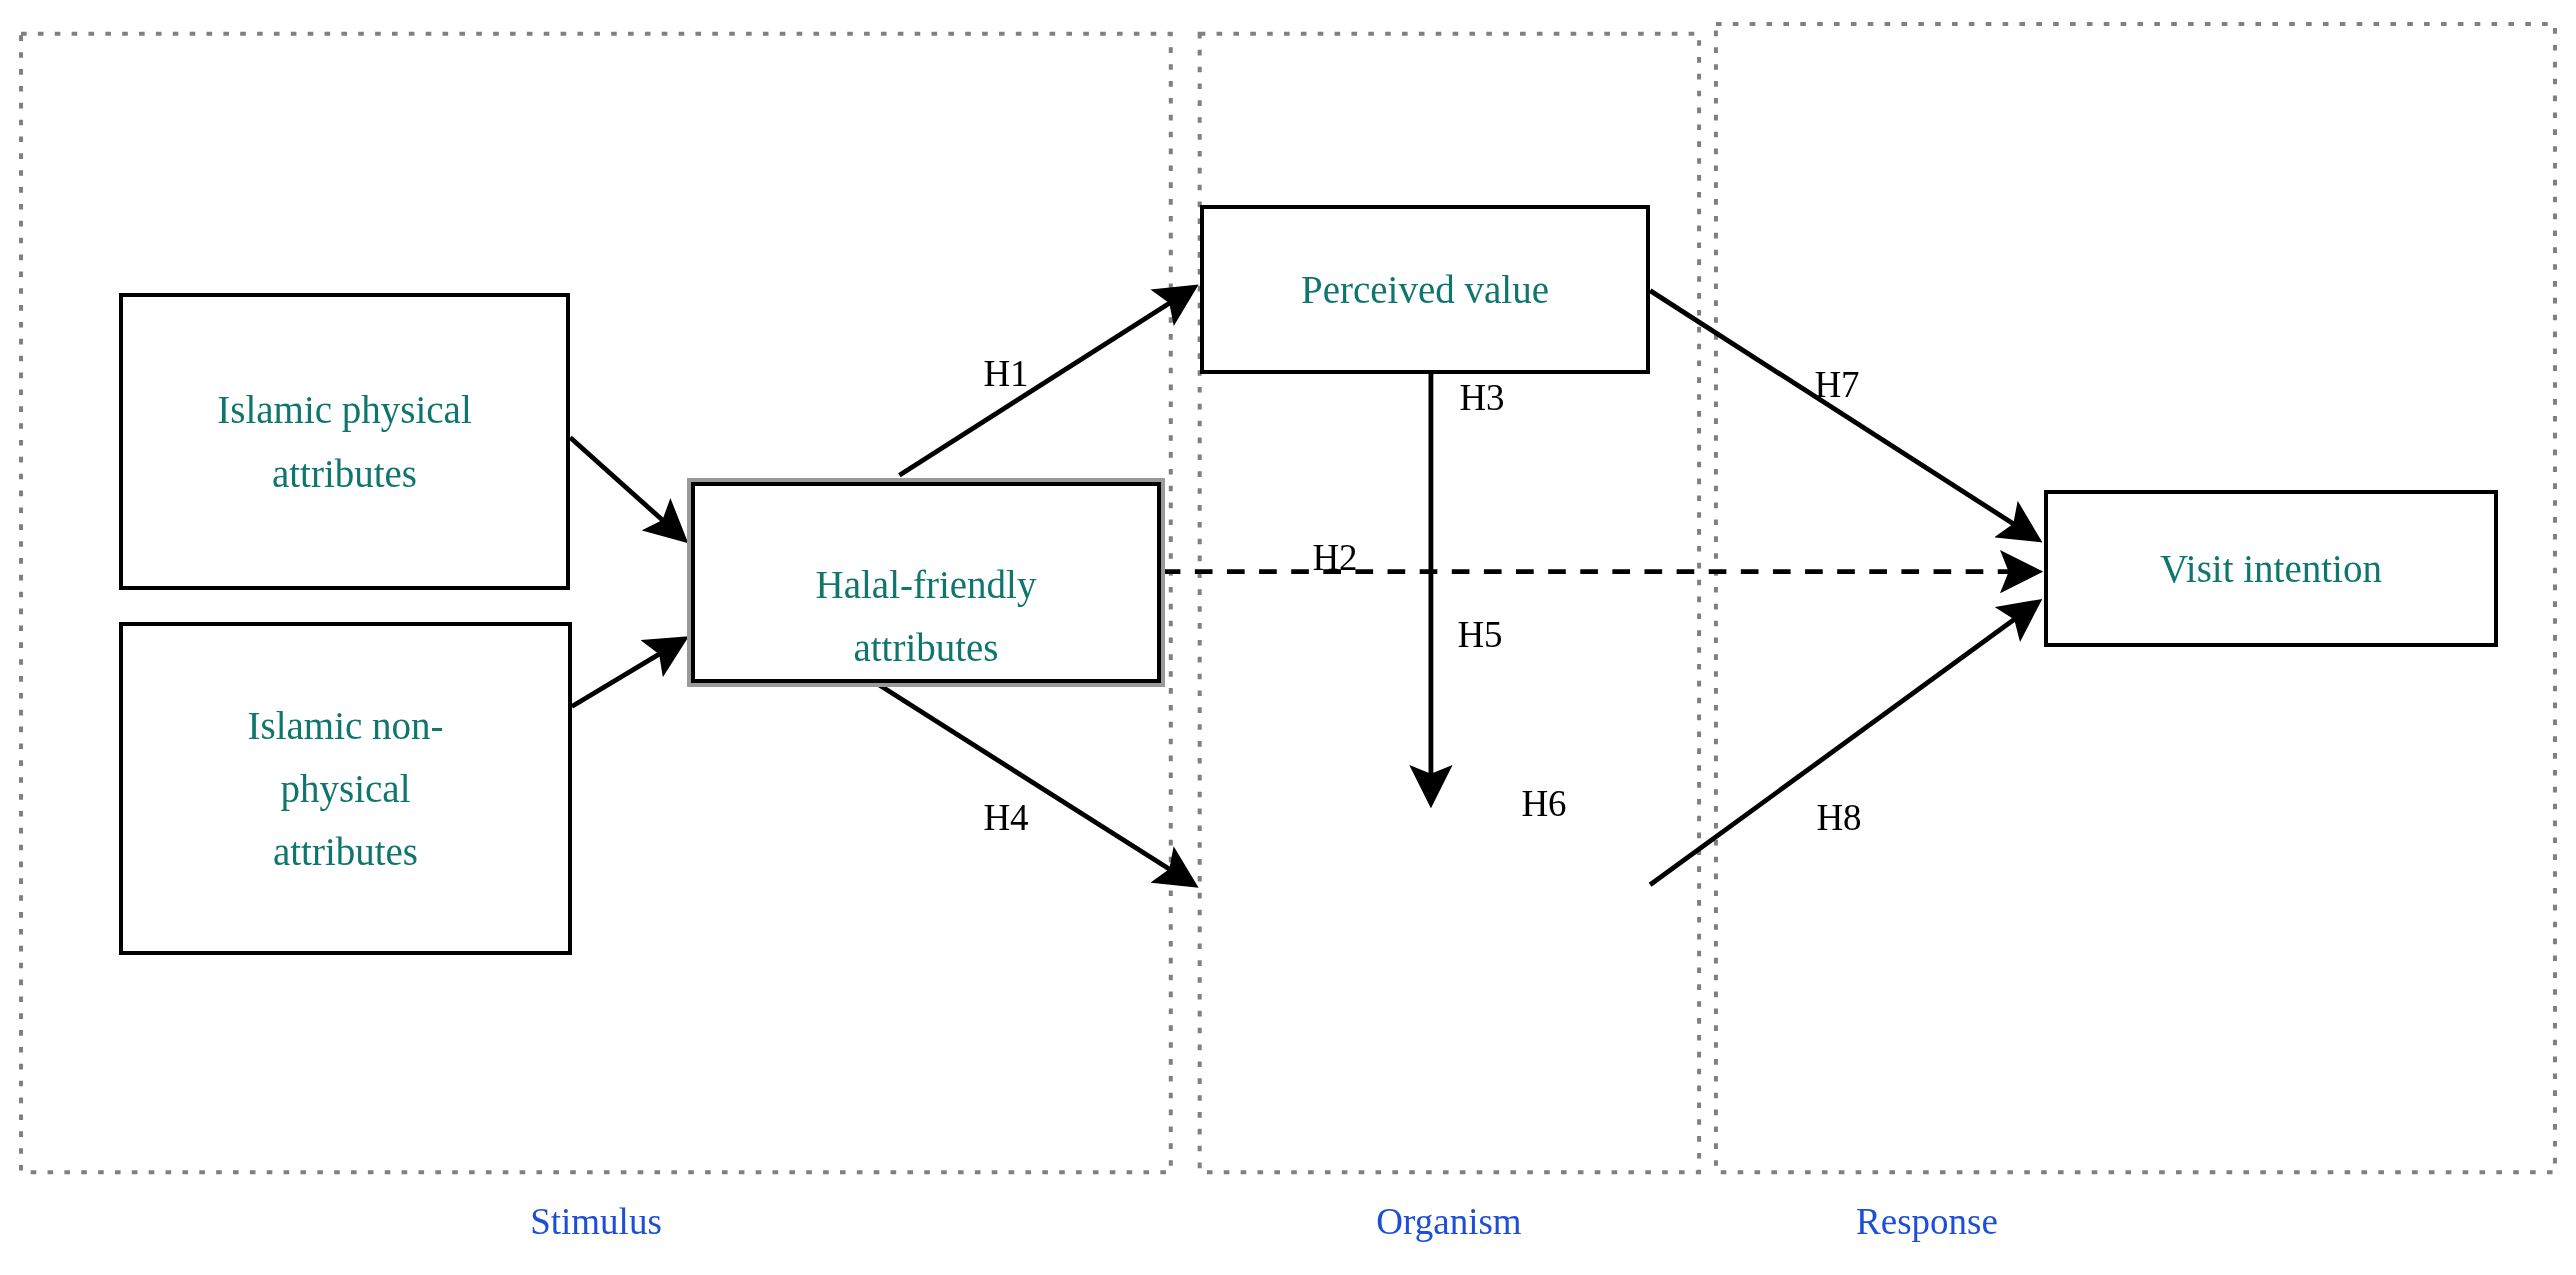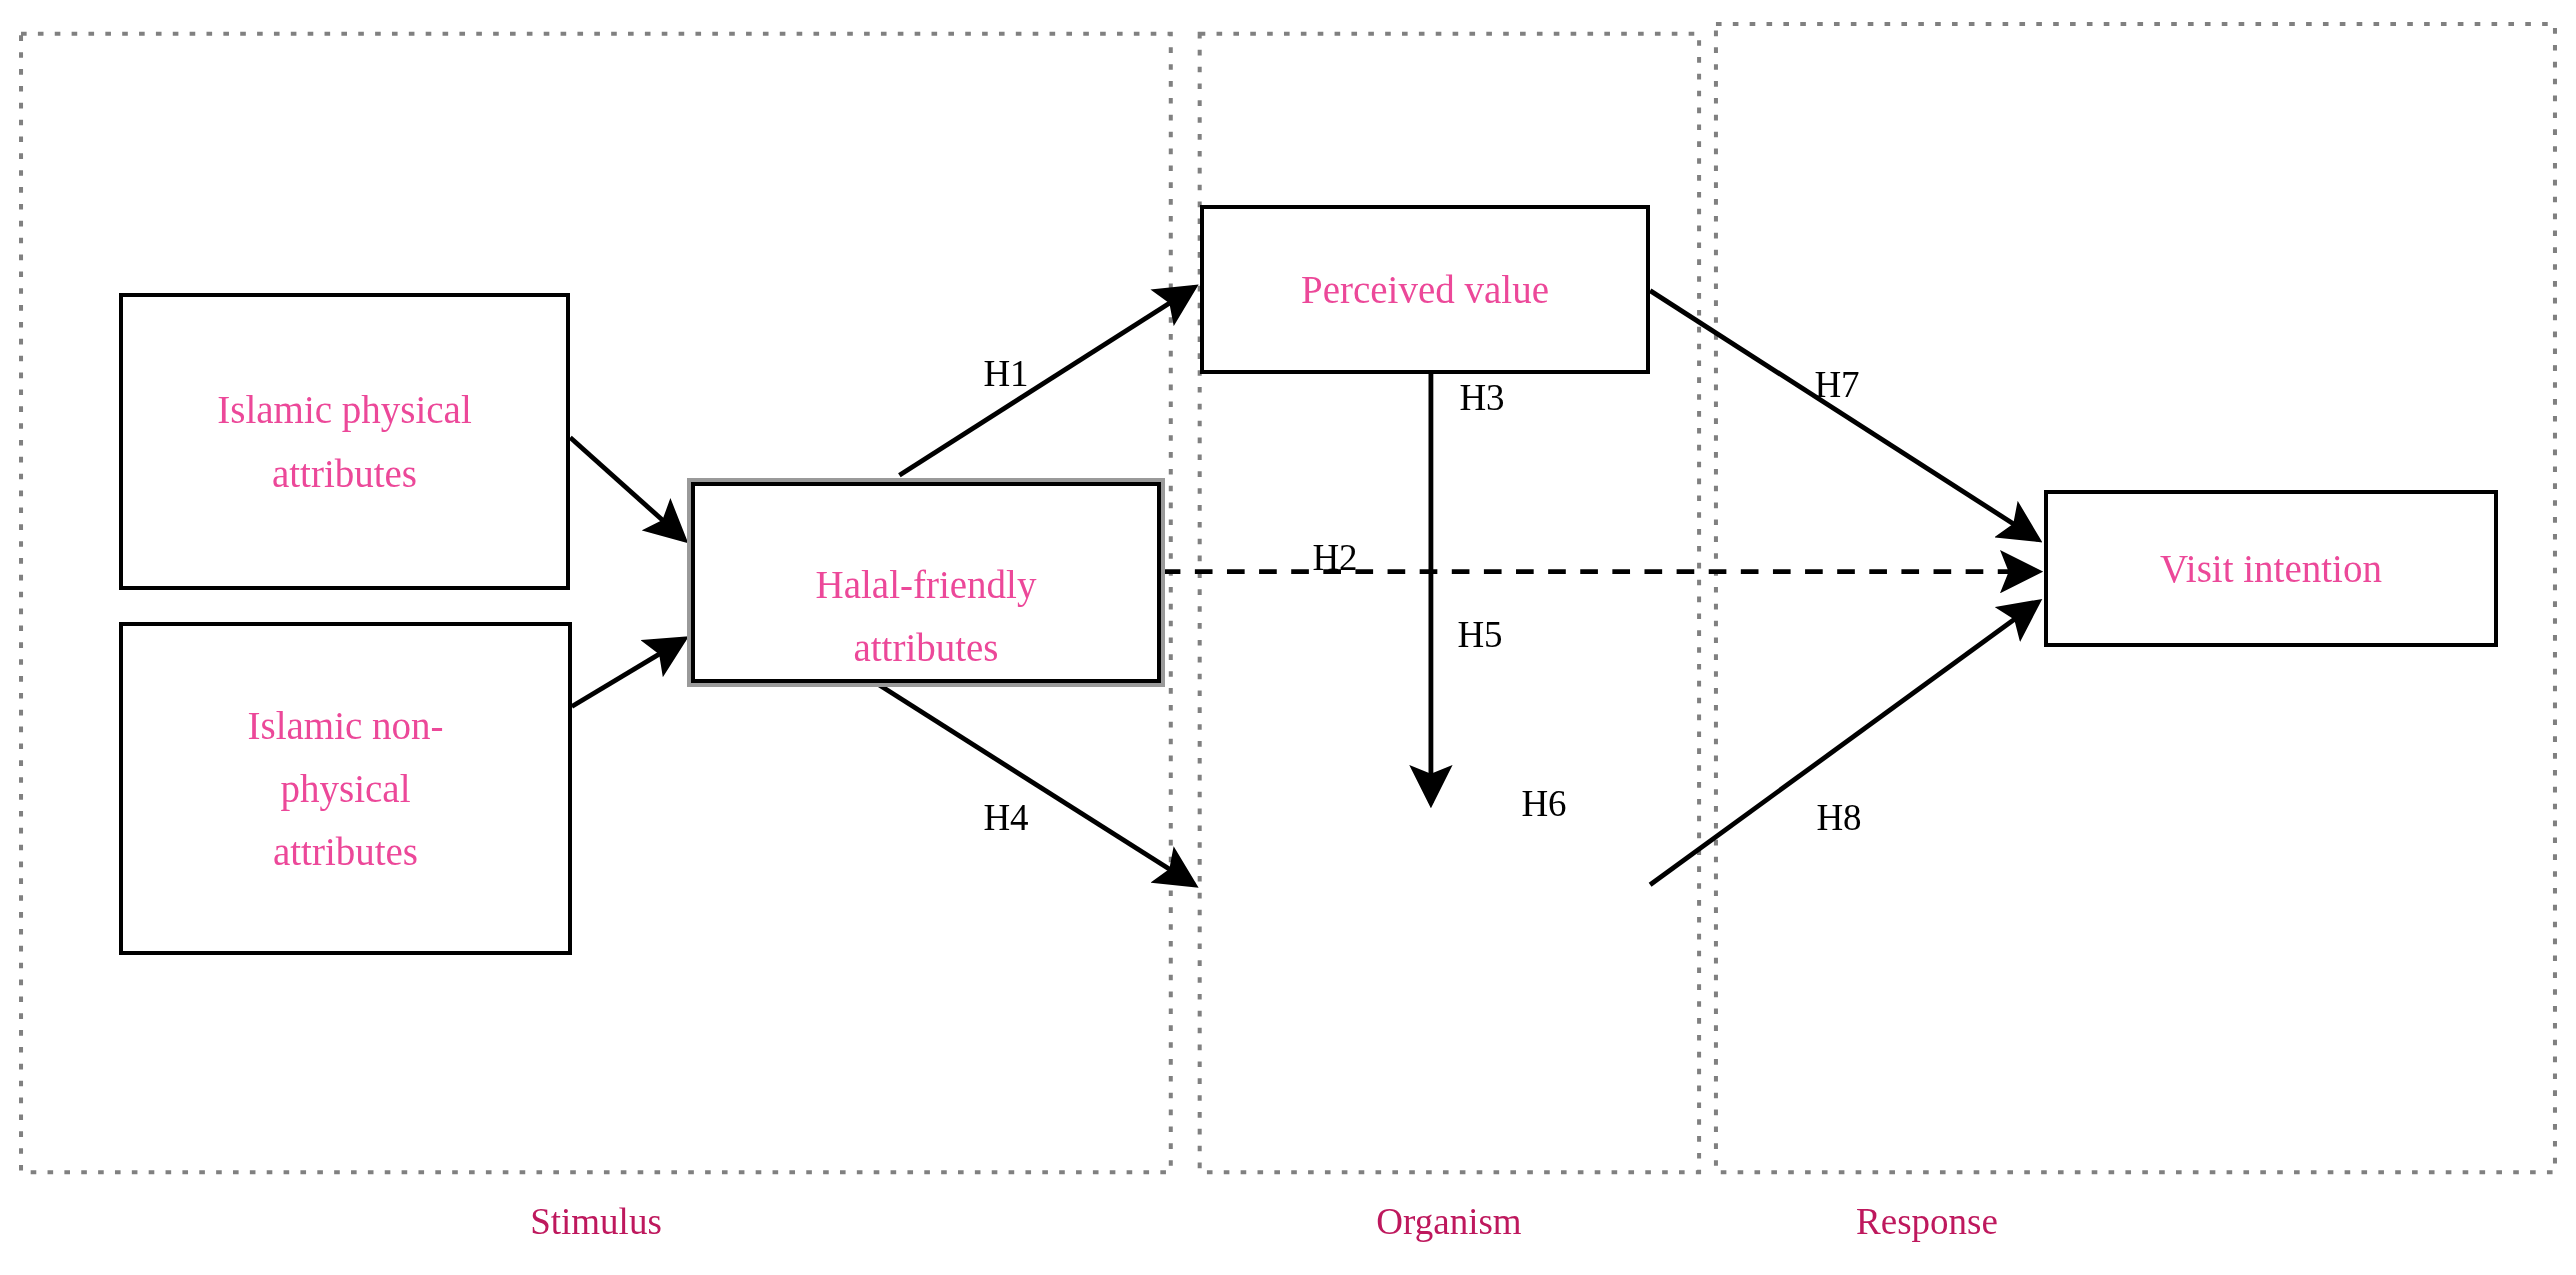--- a/index.html
+++ b/index.html
@@ -18,35 +18,35 @@
   #diagram-svg {
     position: absolute;
     left: 0;
     top: 0;
     width: 2576px;
     height: 1275px;
   }
   .panel-label {
     position: absolute;
     font-size: 37px;
-    color: #be185d;
+    color: #1d4ed8;
     white-space: nowrap;
     text-align: center;
     transform: translateX(-50%);
   }
   .node-box {
     position: absolute;
     box-sizing: border-box;
     background: #ffffff;
     border: 4px solid #000000;
     display: flex;
     align-items: center;
     justify-content: center;
     text-align: center;
-    color: #ec4899;
+    color: #0f766e;
     font-size: 39px;
     line-height: 1.62;
   }
   .node-box.double {
     border: 4px solid #000000;
     outline: 4px solid #9a9a9a;
     outline-offset: 0px;
     box-shadow: inset 0 0 0 4px #ffffff;
     align-items: flex-end;
   }

